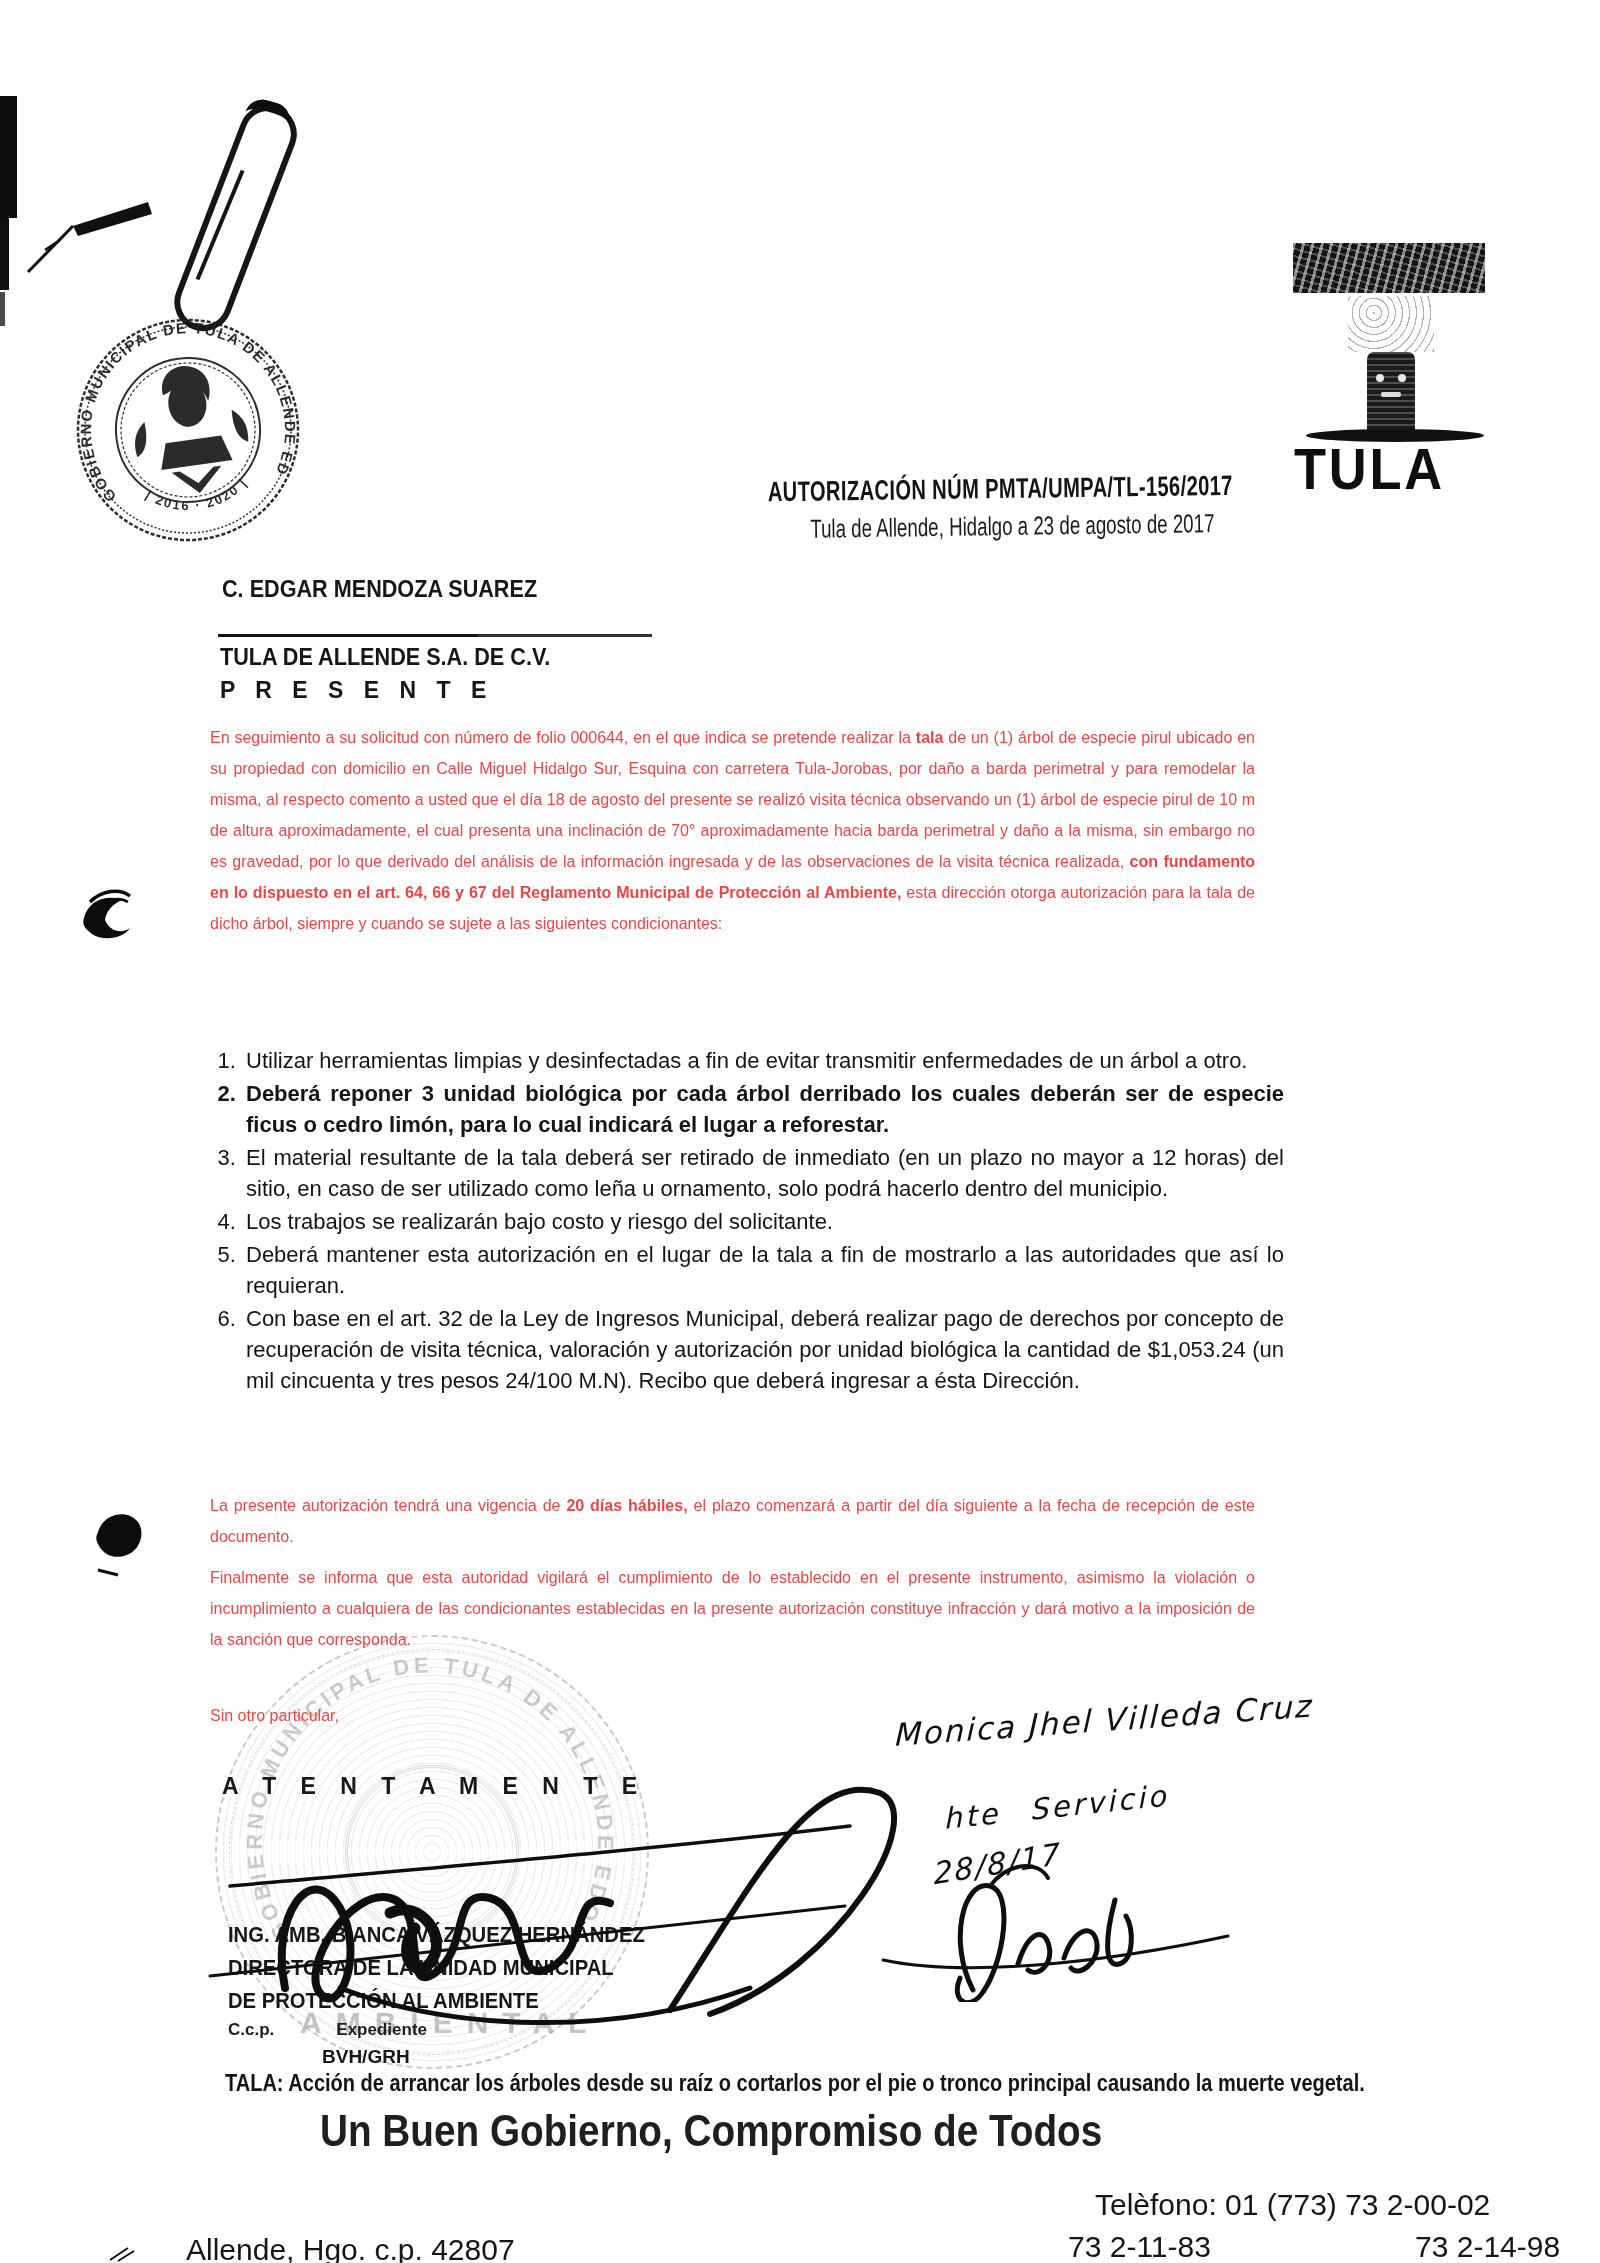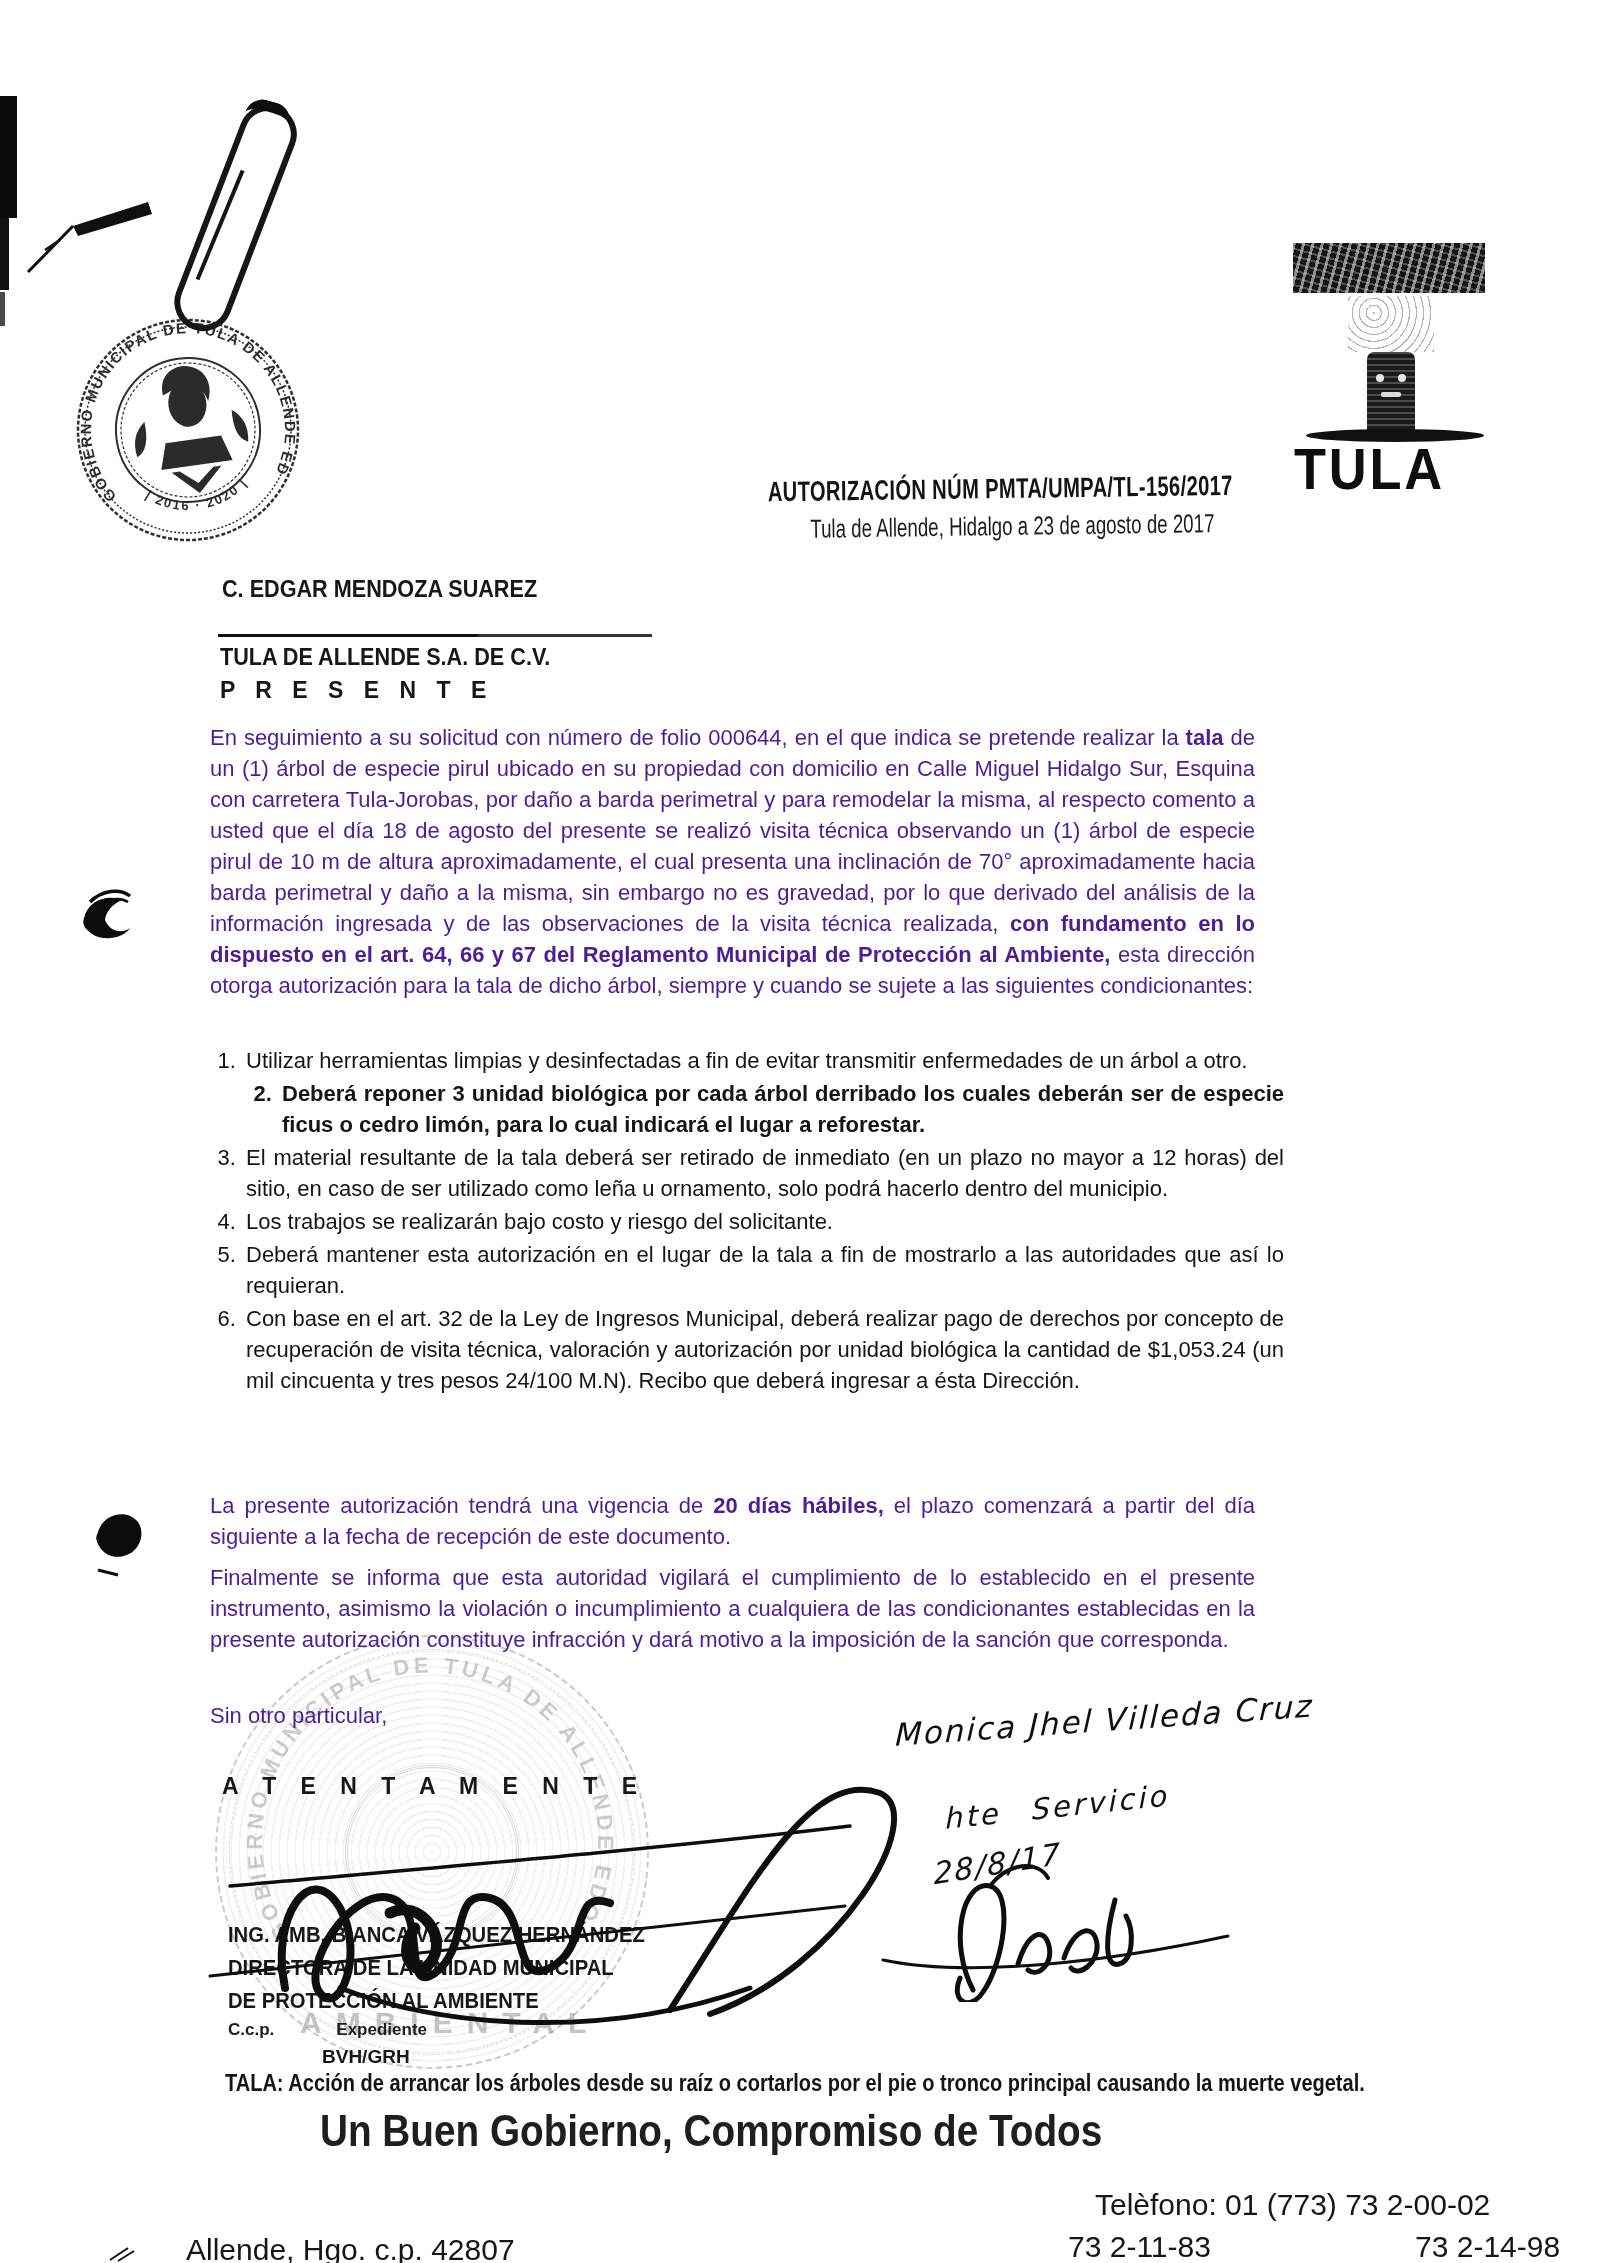--- a/index.html
+++ b/index.html
@@ -10,25 +10,25 @@
   
   .auth-head{left:768px;top:472px;width:620px;transform:rotate(-0.8deg);z-index:2;}
   .auth-line{font-weight:700;font-size:28px;white-space:nowrap;transform:scaleX(.72);transform-origin:left top;letter-spacing:.5px;color:#141414;}
   .date-line{font-size:26px;white-space:nowrap;transform:scaleX(.72);transform-origin:left top;margin:6px 0 0 42px;color:#1b1b1b;}
   
   .addr-name{left:222px;top:576px;font-weight:700;font-size:23px;transform:scaleX(.94);transform-origin:left;white-space:nowrap;z-index:2;}
   .addr-rule{left:218px;top:634px;width:434px;height:3px;background:linear-gradient(90deg,#111 0 60%,#333 60% 100%);z-index:2;}
   .addr-company{left:220px;top:644px;font-weight:700;font-size:23px;transform:scaleX(.94);transform-origin:left;white-space:nowrap;z-index:2;}
   .addr-present{left:220px;top:677px;font-weight:700;font-size:23px;letter-spacing:7px;white-space:nowrap;z-index:2;text-align:right;}
   
-  .body-par{left:210px;width:1045px;font-size:22px;line-height:31px;text-align:justify;color:#4c1d95;z-index:2;}
+  .body-par{left:210px;width:1045px;font-size:16px;line-height:31px;text-align:justify;color:#ef4444;z-index:2;}
   .p1{top:722px;}
   ol.conds{left:200px;top:1045px;width:1042px;margin:0;padding:0 0 0 42px;font-size:22px;line-height:31px;text-align:justify;color:#151515;z-index:2;position:absolute;}
   ol.conds li{margin-bottom:2px;padding-left:4px;}
-  ol.conds li:nth-child(2){font-weight:700;margin-left:36px;}
+  ol.conds li:nth-child(2){font-weight:700;}
   .p-validity{top:1490px;}
   .p-final{top:1562px;}
   .p-closing{top:1700px;text-align:left;}
   
   .atentamente{left:222px;top:1773px;font-weight:700;font-size:23px;letter-spacing:9px;white-space:nowrap;z-index:4;}
   .ghost-stamp{left:215px;top:1635px;width:430px;height:430px;border:2px dashed rgba(90,90,90,.55);
      border-radius:50%;opacity:.55;z-index:1;
      background:repeating-radial-gradient(circle at 50% 50%, rgba(70,70,70,.16) 0 1.5px, transparent 1.5px 8px);}
   .ghost-stamp::before{content:"";position:absolute;inset:12px;border:1.5px dashed rgba(95,95,95,.5);border-radius:50%;}
   .ghost-stamp::after{content:"";position:absolute;inset:128px;border:3px double rgba(95,95,95,.45);border-radius:50%;}

